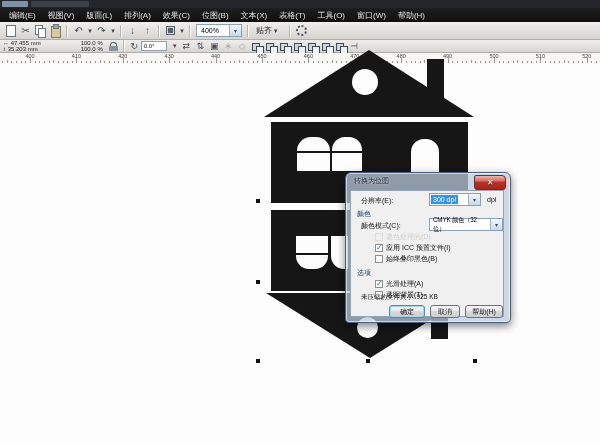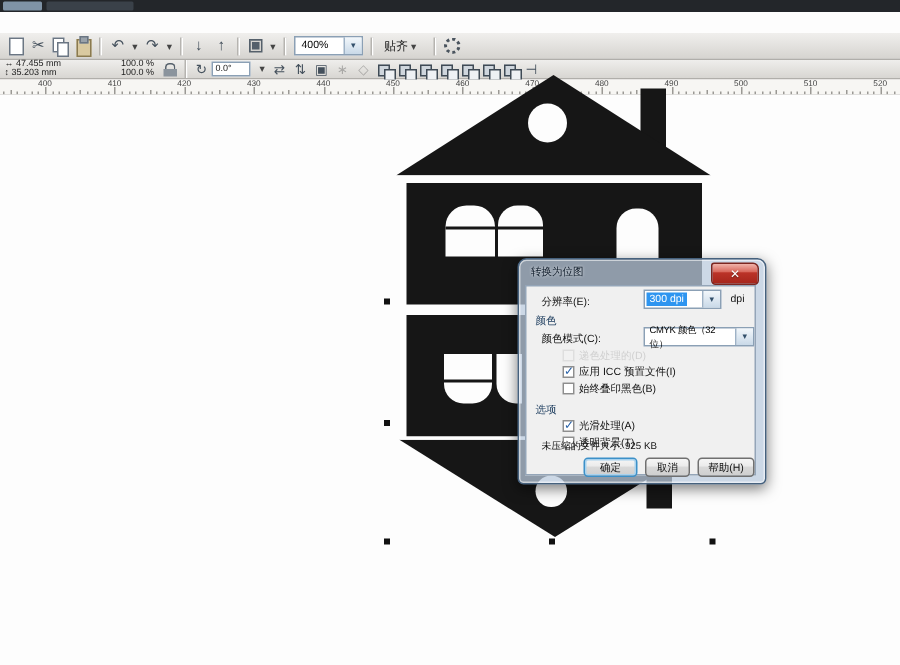--- a/index.html
+++ b/index.html
@@ -89,20 +89,34 @@
 </head>
 <body>
 
 <div id="app">
 
   <div id="titlestrip" class="abs">
     <div class="abs chip1"></div>
     <div class="abs chip2"></div>
   </div>
 
+  <nav id="menubar" class="abs">
+
+  <span class="menu-item">编辑(E)</span>
+      <span class="menu-item">视图(V)</span>
+      <span class="menu-item">版面(L)</span>
+      <span class="menu-item">排列(A)</span>
+      <span class="menu-item">效果(C)</span>
+      <span class="menu-item">位图(B)</span>
+      <span class="menu-item">文本(X)</span>
+      <span class="menu-item">表格(T)</span>
+      <span class="menu-item">工具(O)</span>
+      <span class="menu-item">窗口(W)</span>
+      <span class="menu-item">帮助(H)</span>
+    </nav>
 
   <div id="toolbar" class="abs">
     <span style="display:flex;align-items:center;">
         <span class="ti ic-doc"></span>
         <span class="ti">✂</span>
         <span class="ti ic-copy"></span>
         <span class="ti ic-paste"></span>
       </span>
     <span class="sep"></span>
     <span style="display:flex;align-items:center;">

